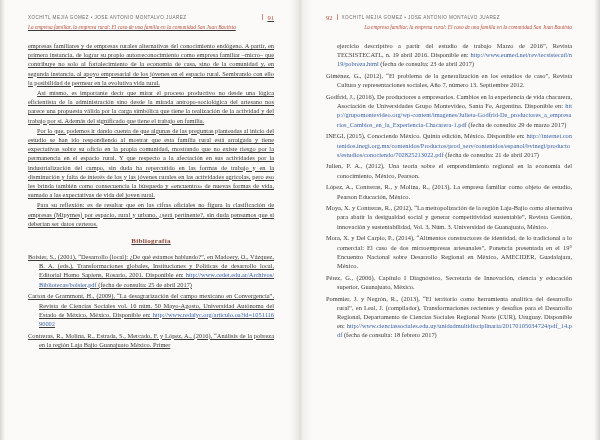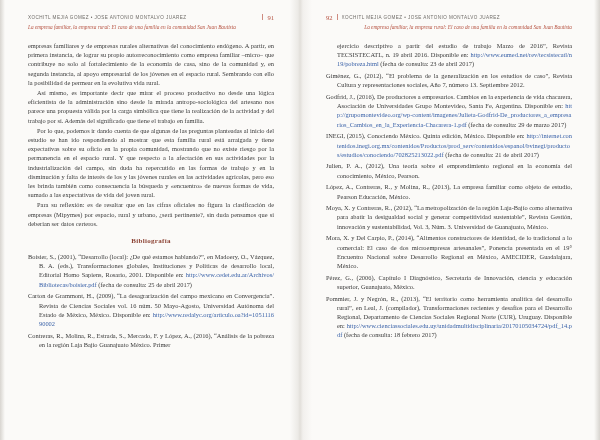--- a/index.html
+++ b/index.html
@@ -15,20 +15,21 @@
     color:var(--text);
   }
   .spread{display:flex;width:600px;height:440px;}
   .page{
     width:300px;height:440px;box-sizing:border-box;
     overflow:hidden;position:relative;
   }
   .page.left{
     padding:13px 26px 10px 28px;
     background:linear-gradient(to right,#d8d5d0 0px,#fbfaf8 5px,#fbfaf8 290px,#eceae6 298px,#e2dfda 300px);
+    text-decoration:underline;
   }
   .page.right{
     padding:13px 28px 10px 26px;
     background:linear-gradient(to right,#e2dfda 0px,#f2f0ed 3px,#fbfaf8 12px,#fbfaf8 294px,#d8d5d0 300px);
   }
   .running-head{
     display:flex;align-items:center;
     font-family:"Liberation Sans", sans-serif;
     height:8px;
   }

